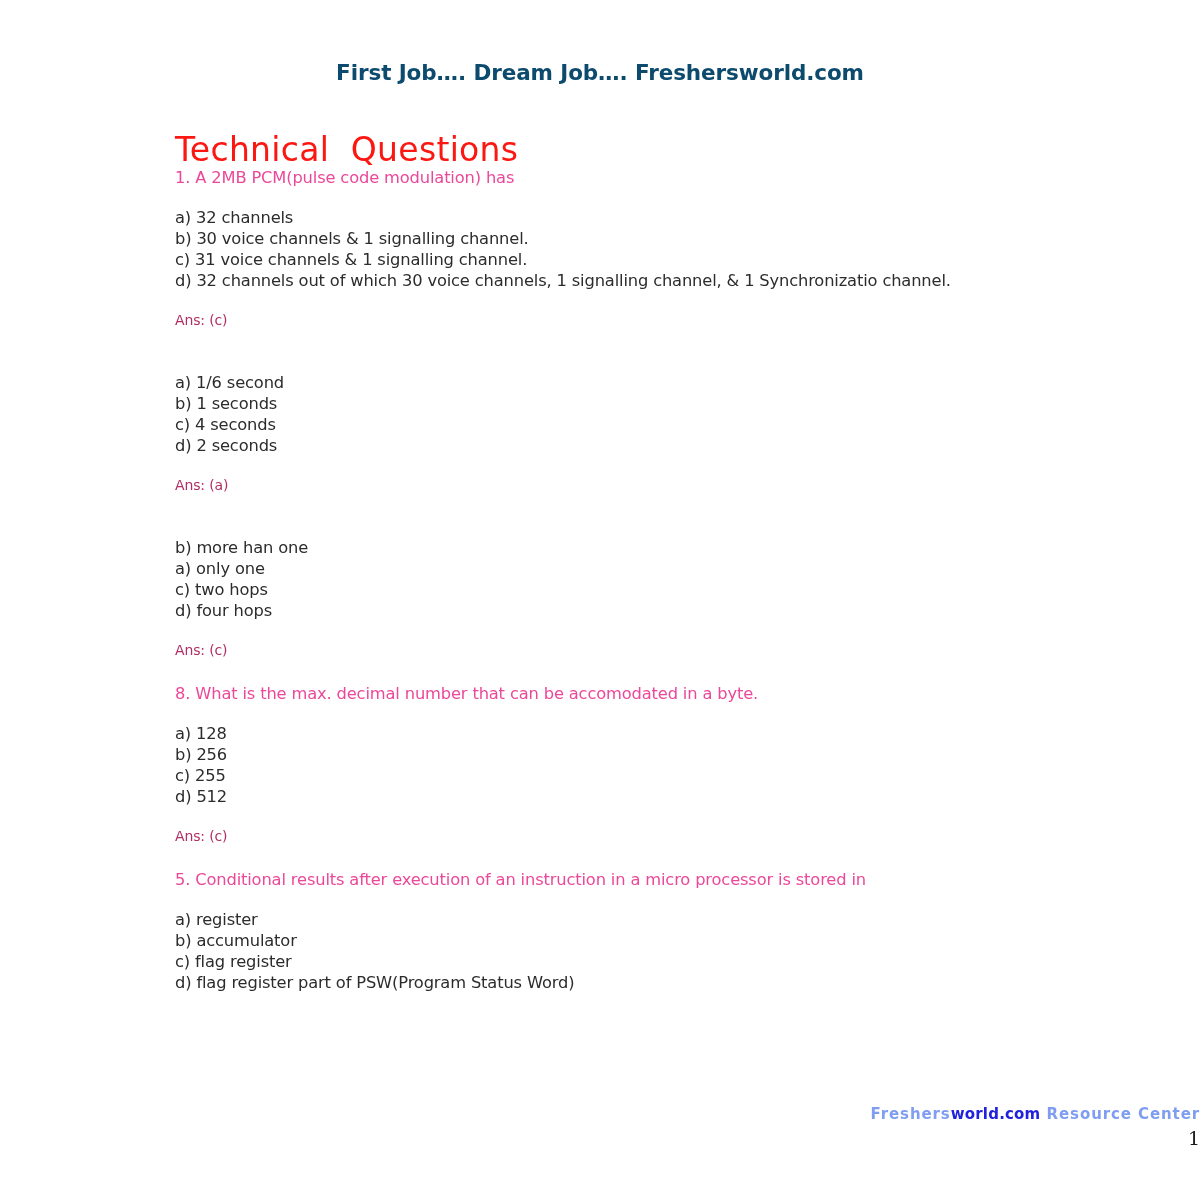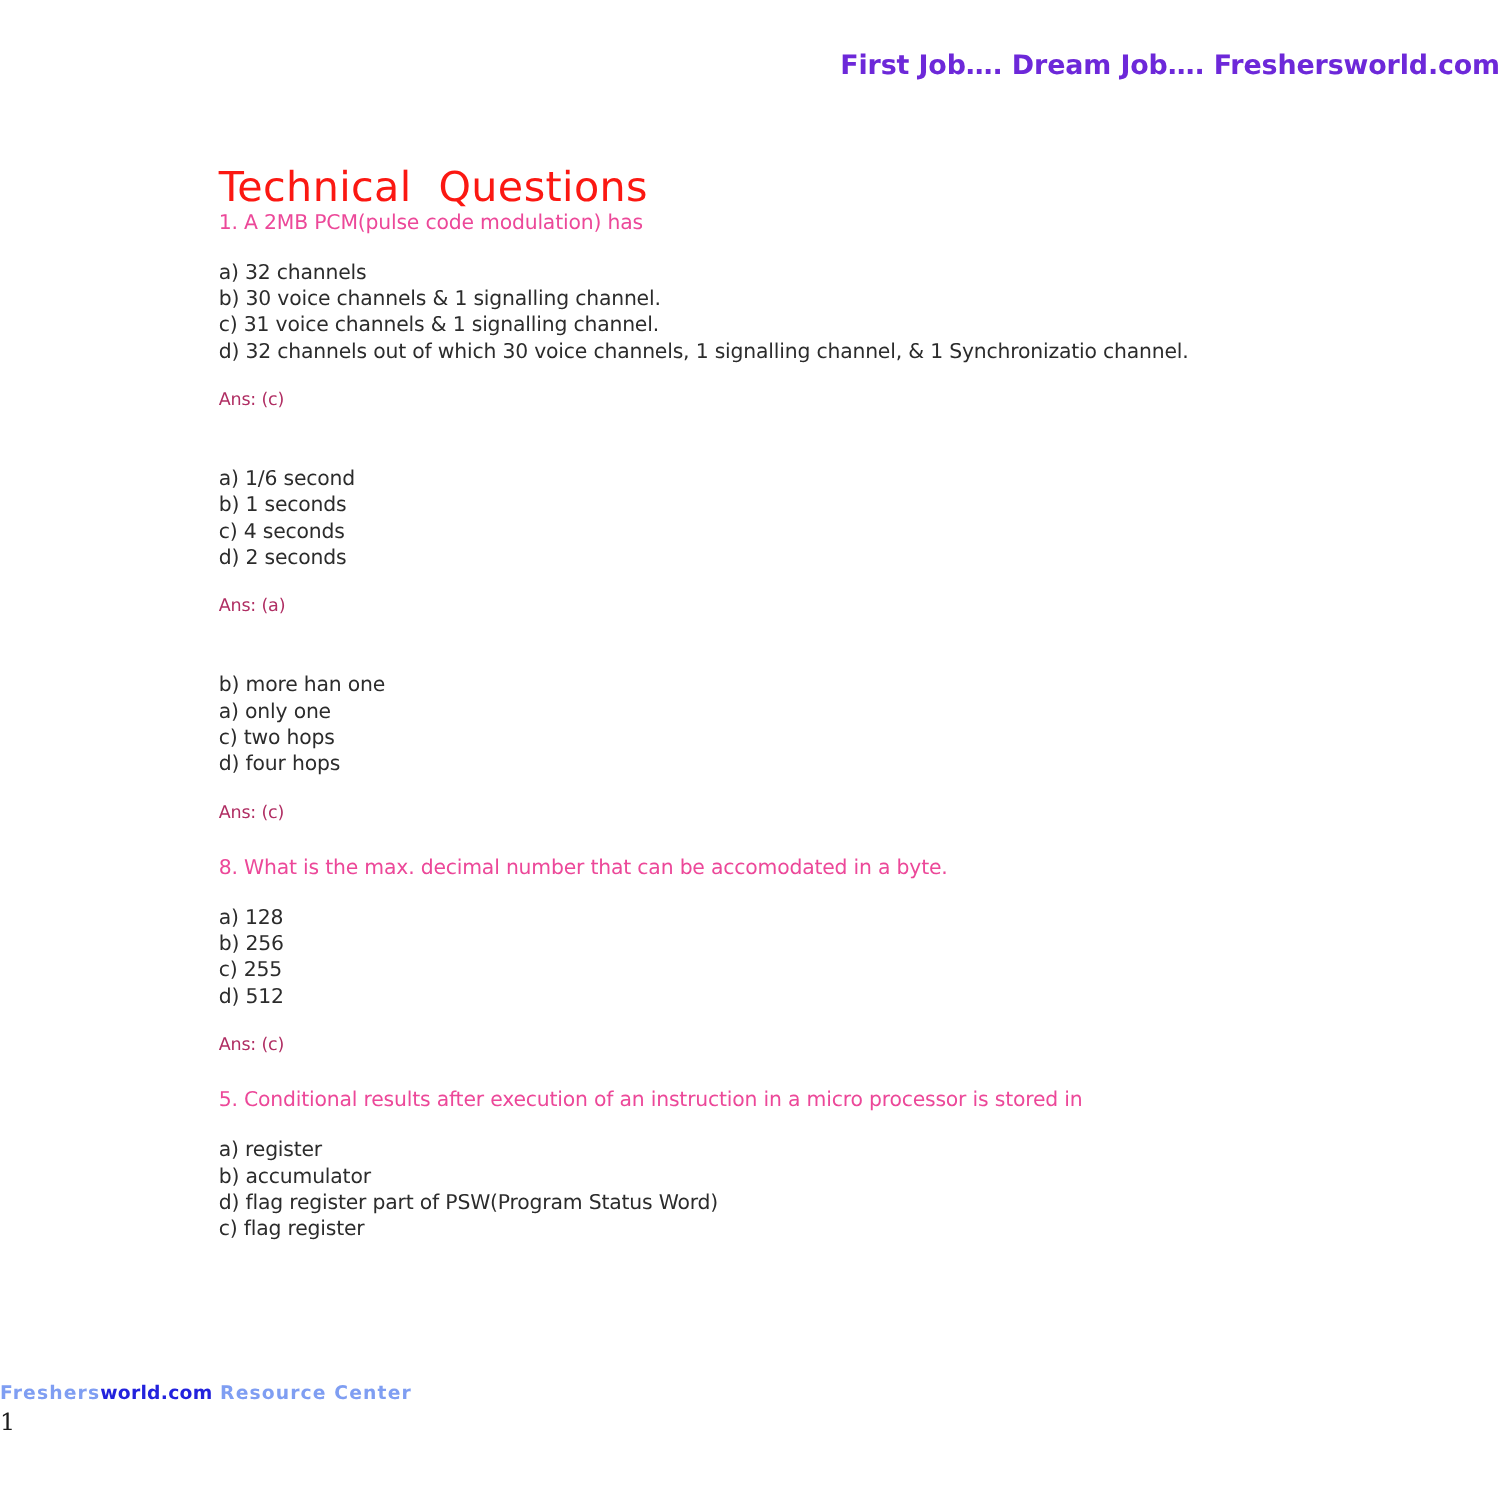--- a/index.html
+++ b/index.html
@@ -18,29 +18,29 @@
   .page {
     position: relative;
     width: 1200px;
     height: 1200px;
     background: #ffffff;
   }
 
   
   .doc-header {
     position: absolute;
-    top: 40px;
+    top: 60px;
     left: 0;
     width: 1200px;
-    text-align: right;
+    text-align: center;
     font-family: "DejaVu Sans", sans-serif;
     font-weight: bold;
     font-size: 21.5px;
     letter-spacing: -0.1px;
-    color: #6d28d9;
+    color: #0c4a6e;
     white-space: pre;
   }
 
   
   .doc-title {
     position: absolute;
     top: 108px;
     left: 175px;
     font-family: "DejaVu Sans", sans-serif;
     font-weight: normal;
@@ -96,21 +96,21 @@
   }
 
   .q-gap { height: 22px; }
 
   
   .doc-footer {
     position: absolute;
     top: 1105px;
     left: 0;
     width: 1200px;
-    text-align: left;
+    text-align: right;
   }
   .footer-brand {
     font-family: "DejaVu Sans", sans-serif;
     font-weight: bold;
     font-size: 15px;
     letter-spacing: 0.9px;
     white-space: pre;
   }
   .brand-light { color: #7f9ef2; }
   .brand-strong { color: #2222dd; letter-spacing: 0.2px; }
@@ -176,22 +176,22 @@
       </ul>
       <p class="ans">Ans: (c)</p>
     </div>
     <div class="q-gap"></div>
 
     <div class="qblock">
       <p class="q-stem">5. Conditional results after execution of an instruction in a micro processor is stored in</p>
       <ul class="opt-list">
         <li>a) register</li>
         <li>b) accumulator</li>
+        <li>c) flag register</li>
         <li>d) flag register part of PSW(Program Status Word)</li>
-        <li>c) flag register</li>
       </ul>
     </div>
 
   </div>
 
   <div class="doc-footer">
     <div class="footer-brand"><span class="brand-light">Freshers</span><span class="brand-strong">world.com</span><span class="brand-light"> Resource Center</span></div>
     <div class="page-num">1</div>
   </div>
 

